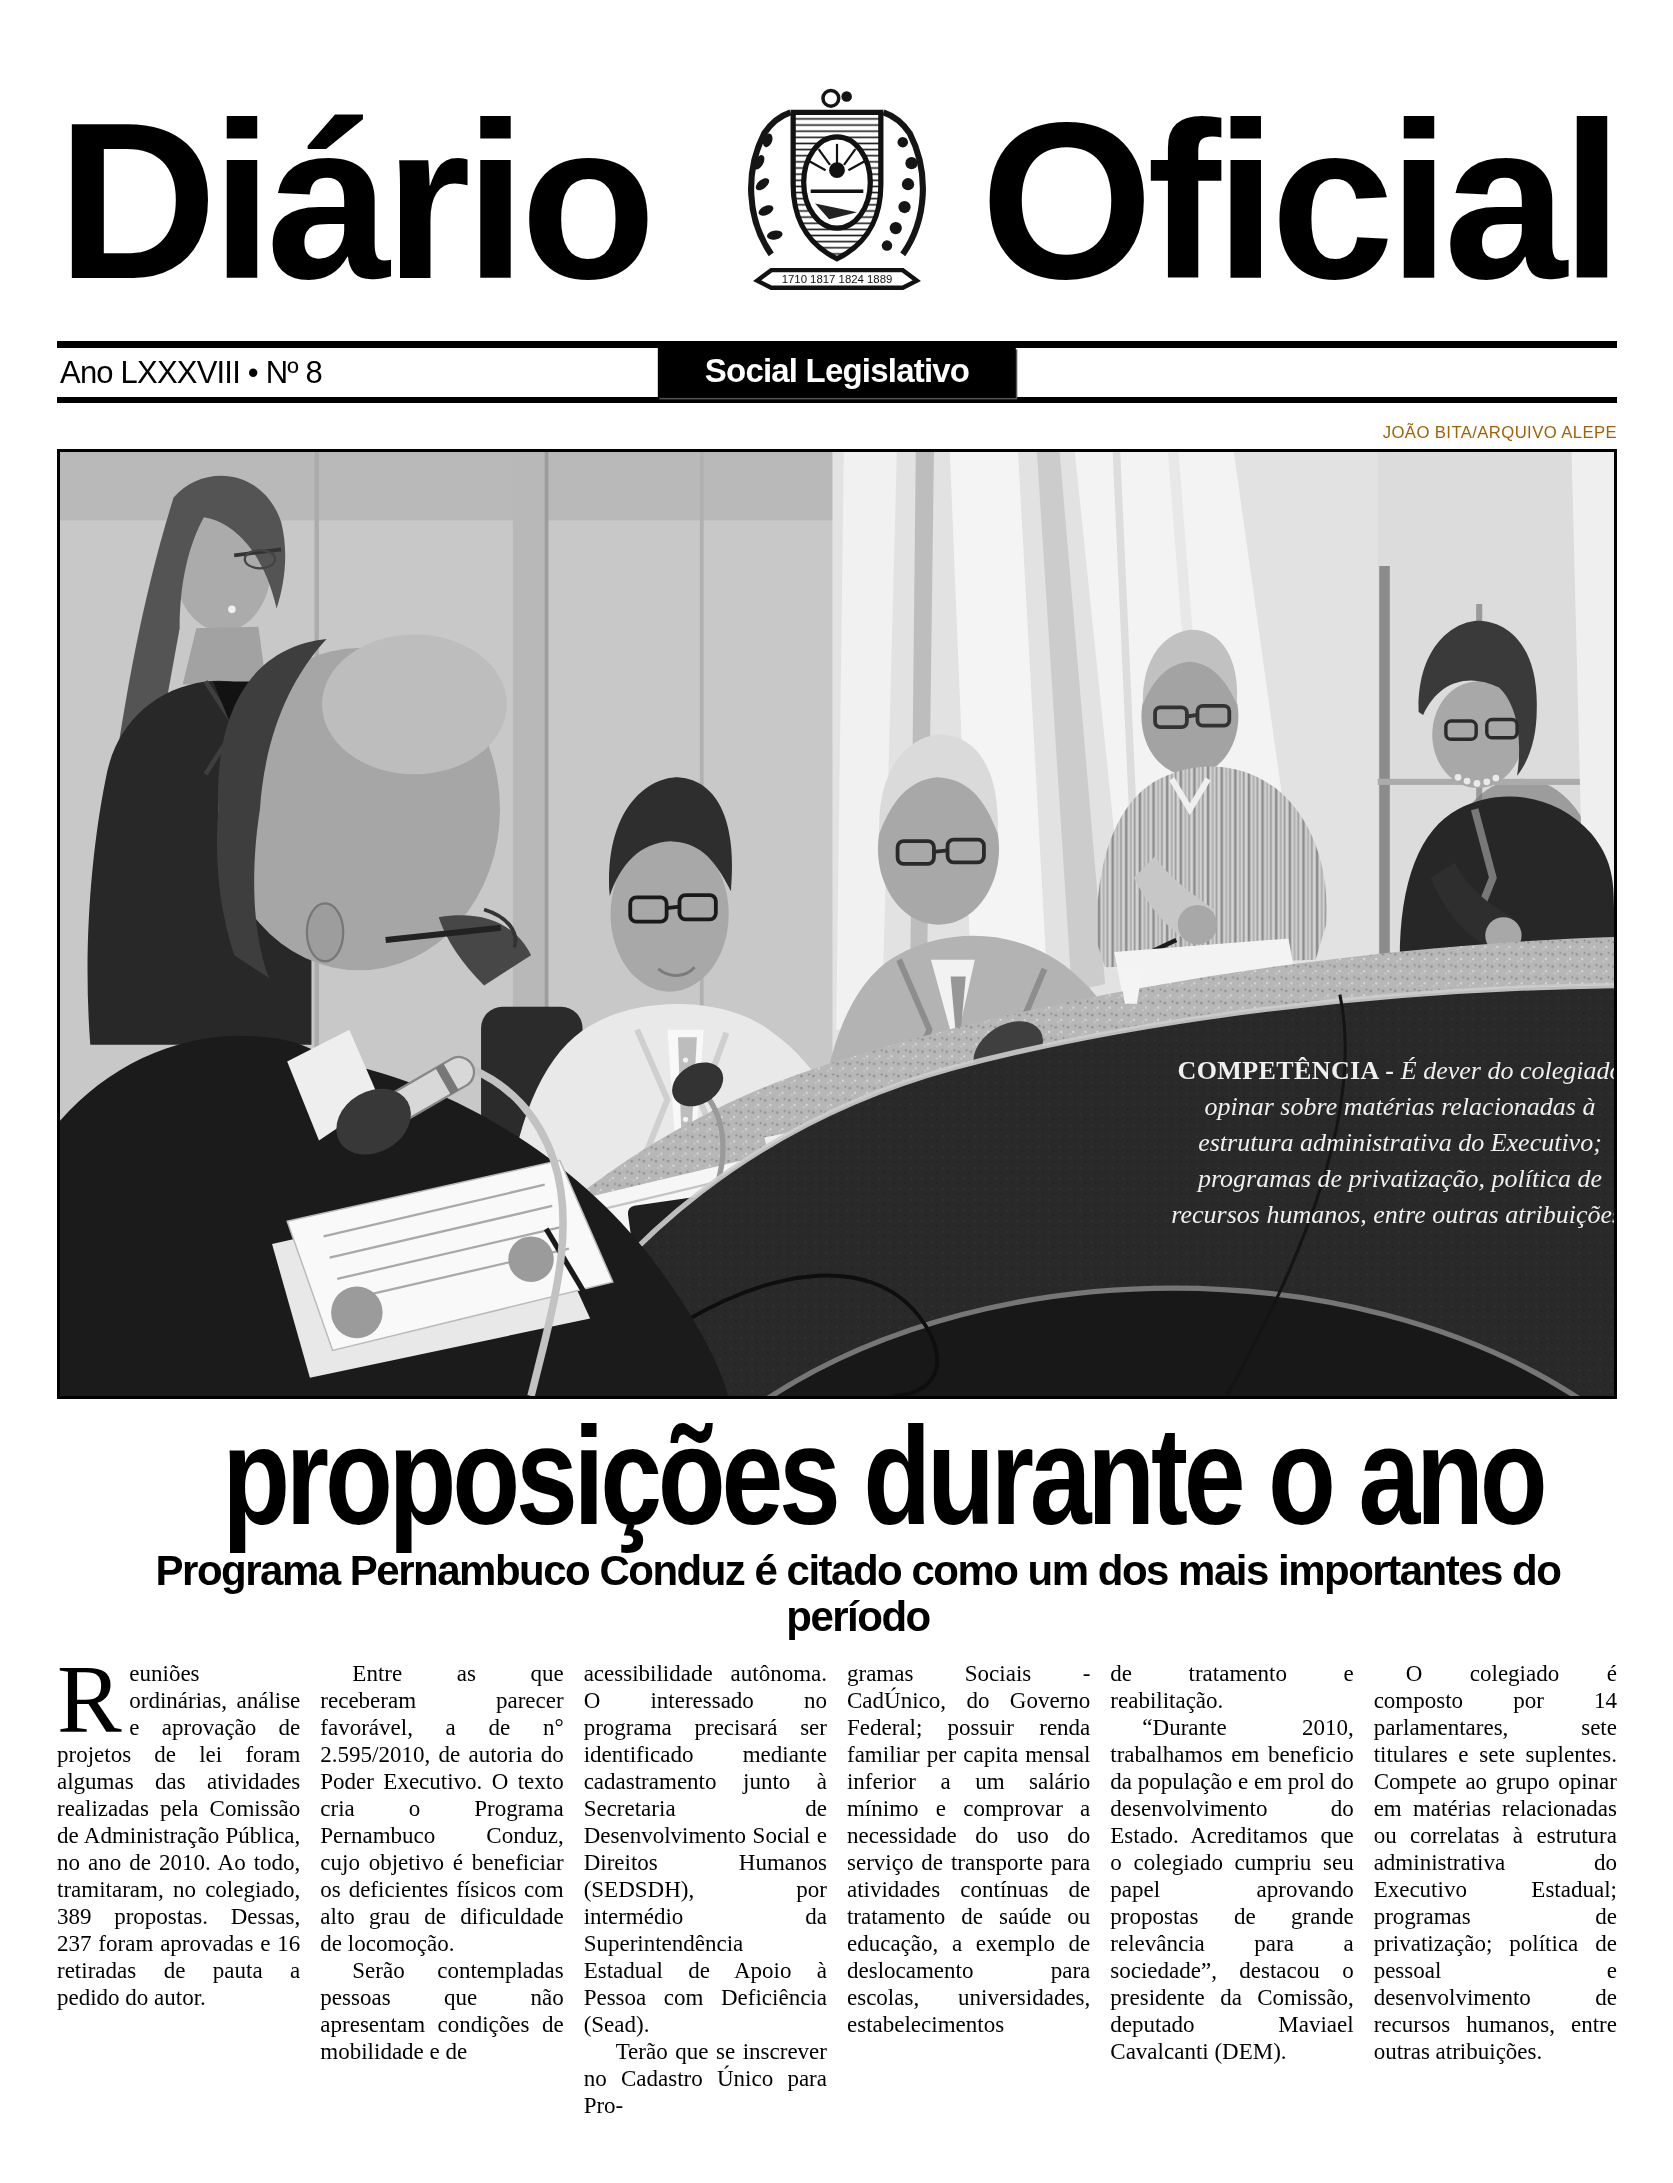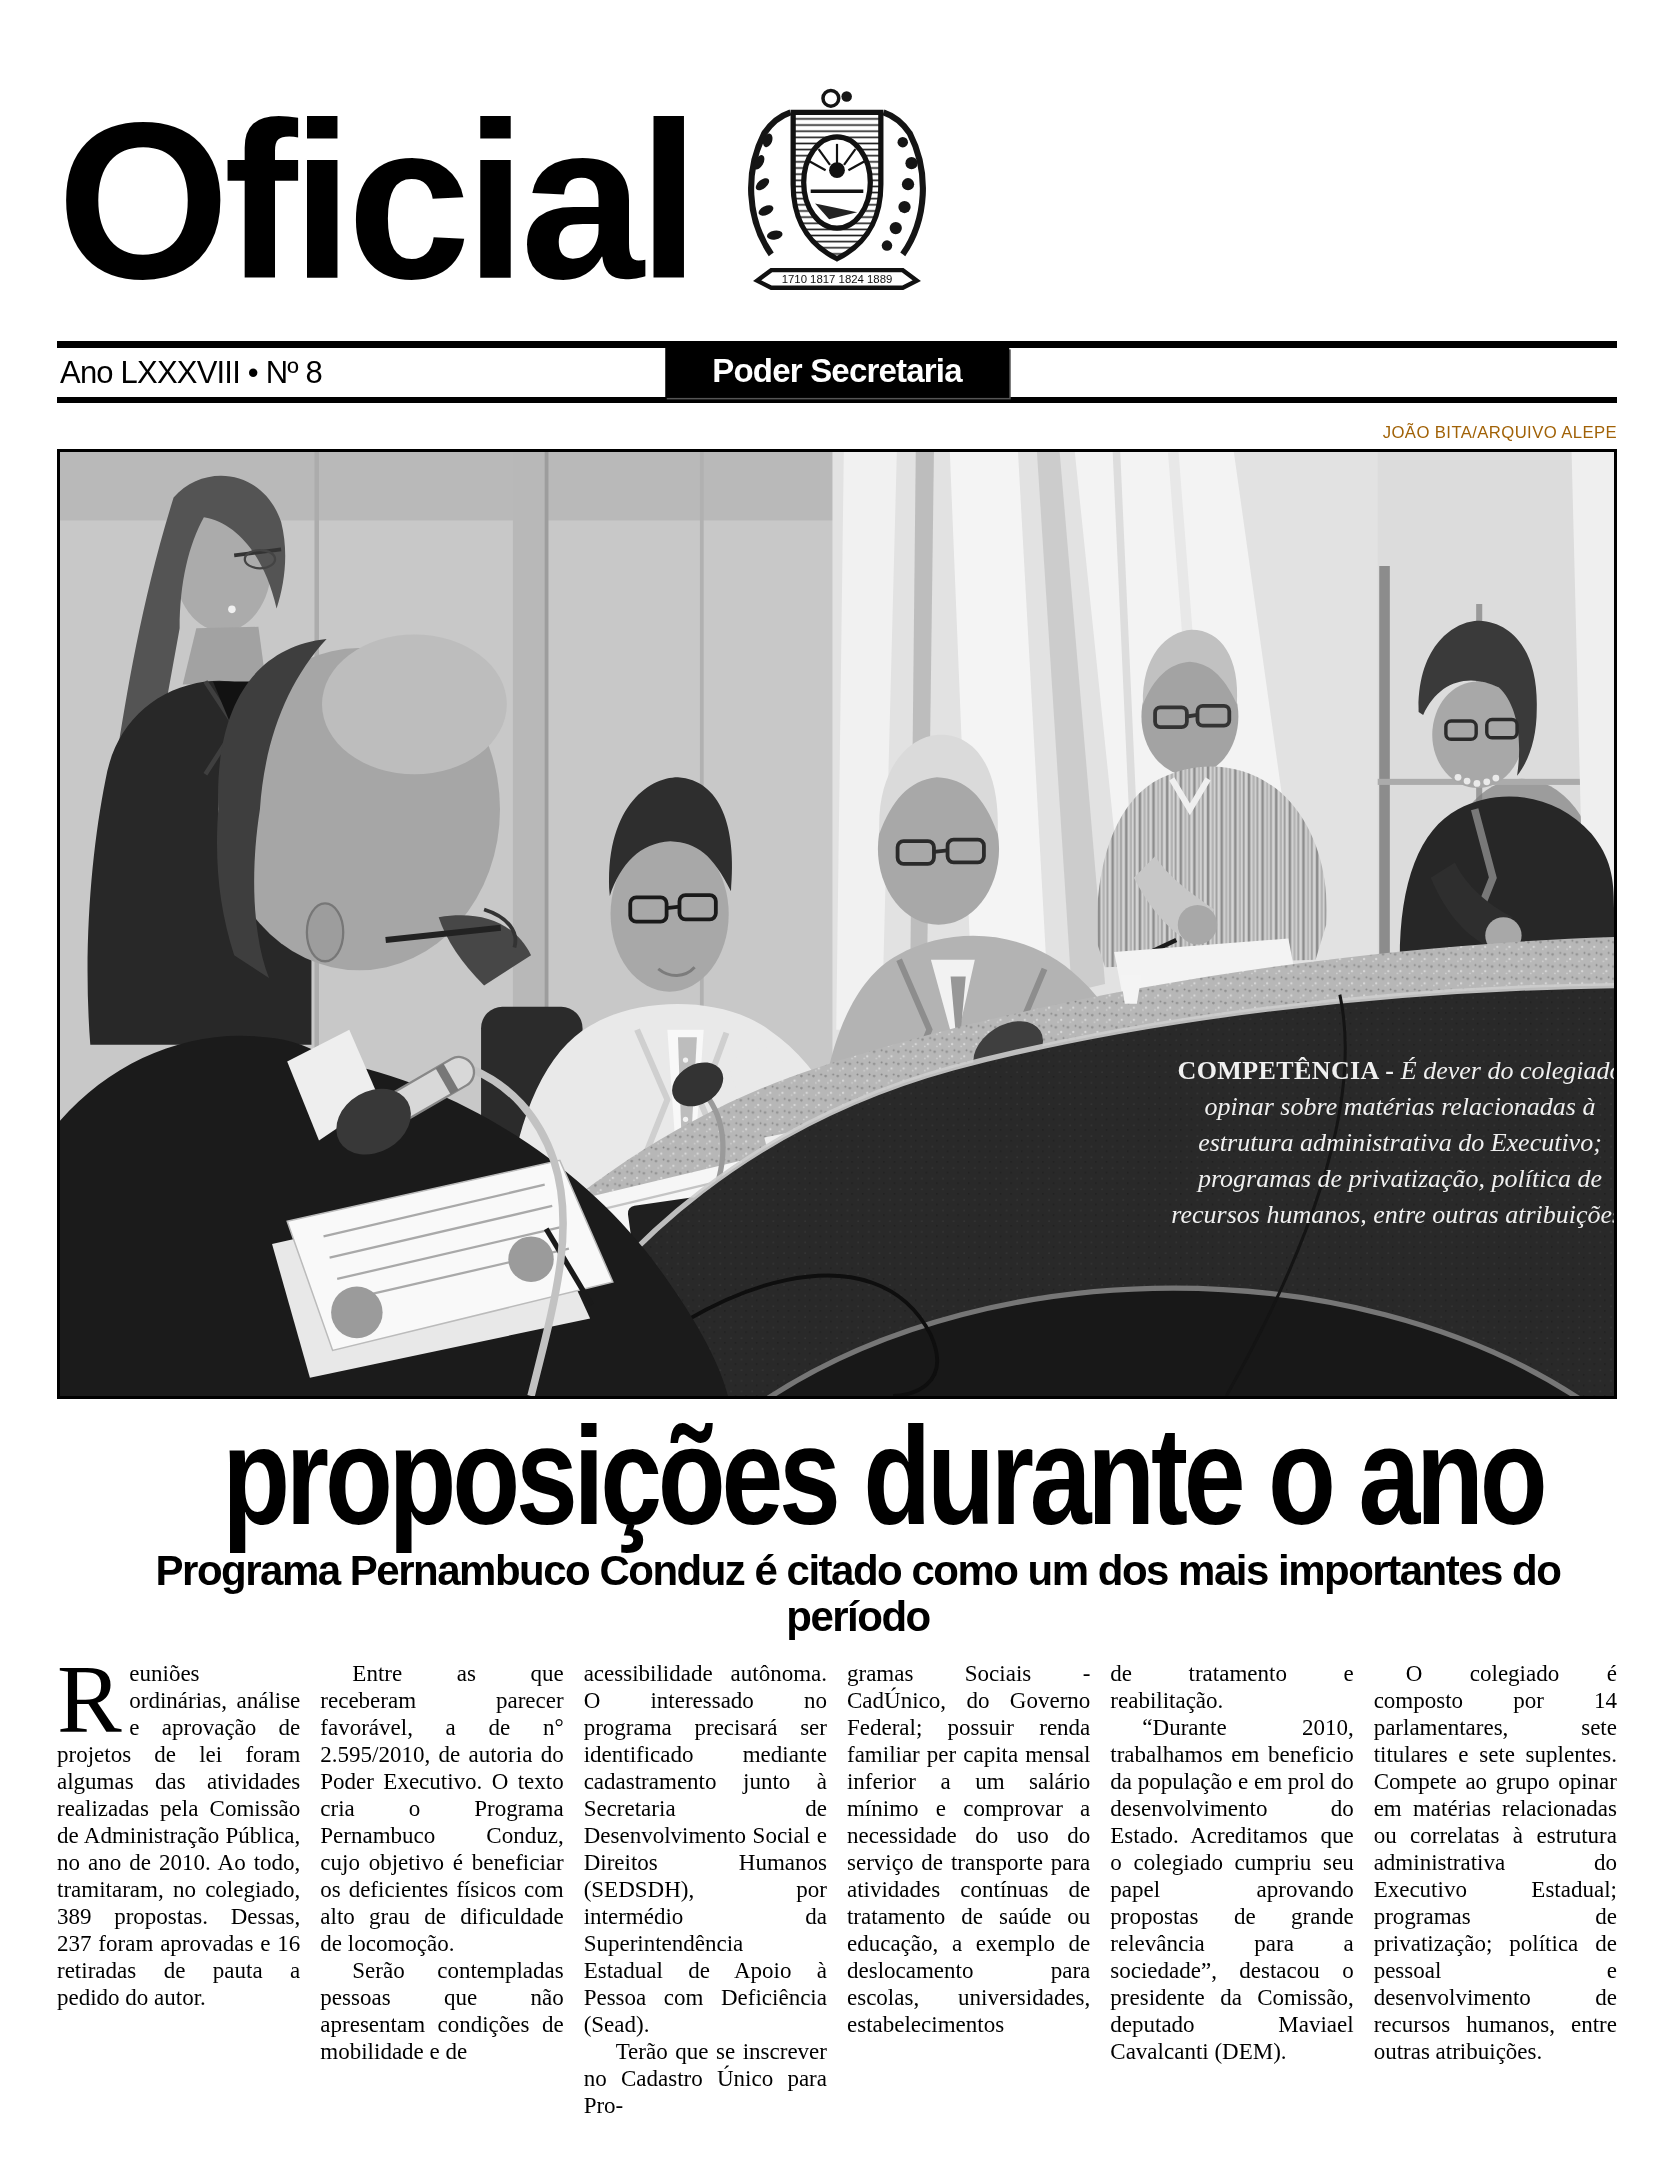--- a/index.html
+++ b/index.html
@@ -47,20 +47,21 @@
   .col p.indent { text-indent:32px; }
   .dropcap { float:left; font-size:97px; line-height:74px; padding:3px 7.6px 0 0; font-family:"Liberation Serif", serif; }
 </style>
 </head>
 <body>
 
 <div class="page">
 
   <header class="masthead">
     <div class="mast-row">
+      <span class="mast-word">Diário</span>
       <span class="mast-emblem">
         <svg viewBox="0 0 210 260" xmlns="http://www.w3.org/2000/svg">
           <defs>
             <pattern id="hatchH" width="7" height="7" patternUnits="userSpaceOnUse">
               <rect width="7" height="7" fill="#fff"></rect>
               <path d="M0,3.5 H7" stroke="#1a1a1a" stroke-width="1.8"></path>
             </pattern>
           </defs>
 
           <path d="M30,200 C2,160 0,105 22,62 C30,50 40,42 52,38" fill="none" stroke="#151515" stroke-width="7"></path>
@@ -98,21 +99,21 @@
           <path d="M30,218 L180,218 L196,230 L180,238 L30,238 L14,230 Z" fill="#fff" stroke="#111" stroke-width="5"></path>
           <text x="105" y="233" text-anchor="middle" font-size="13" font-family="Liberation Sans, sans-serif" fill="#111">1710 1817 1824 1889</text>
         </svg>
       </span>
       <span class="mast-word">Oficial</span>
     </div>
   </header>
 
   <div class="info-bar">
     <span class="info-left">Ano LXXXVIII • Nº 8</span>
-    <span class="section-box">Poder Secretaria</span>
+    <span class="section-box">Social Legislativo</span>
   </div>
 
   <div class="photo-credit">JOÃO BITA/ARQUIVO ALEPE</div>
 
   <figure class="photo-frame">
     <svg class="scene" viewBox="0 0 2052 1242" preserveAspectRatio="none" xmlns="http://www.w3.org/2000/svg">
       <defs>
         <pattern id="granite" width="16" height="16" patternUnits="userSpaceOnUse">
           <rect width="16" height="16" fill="#b7b7b7"></rect>
           <circle cx="3" cy="5" r="1.7" fill="#8f8f8f"></circle>

